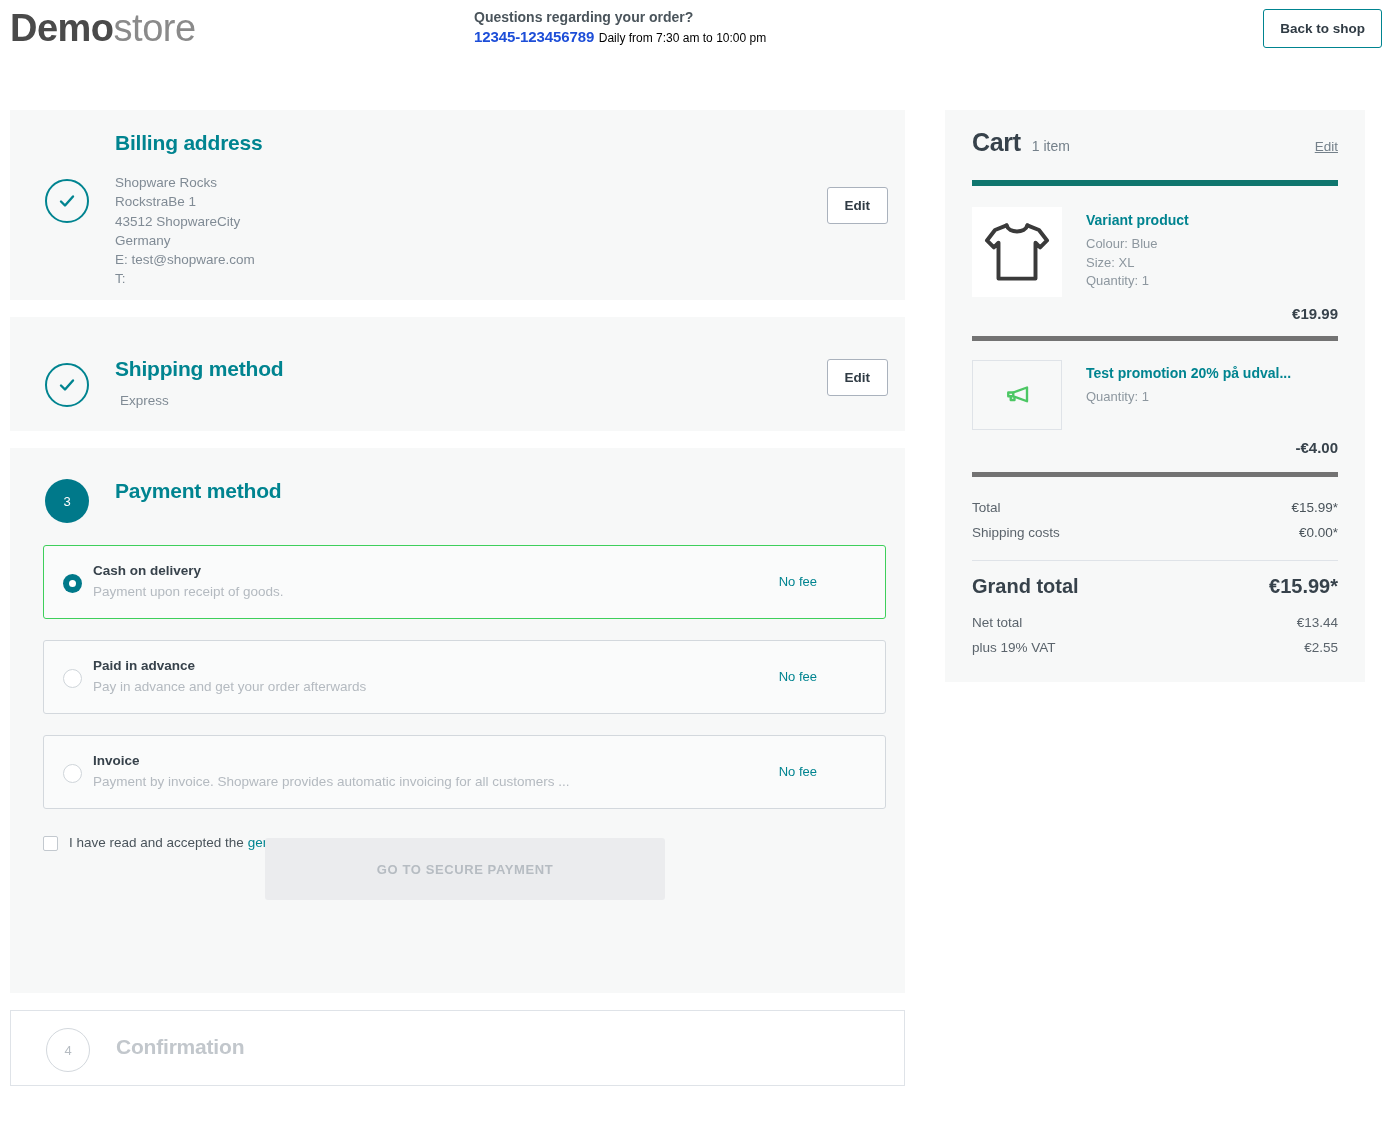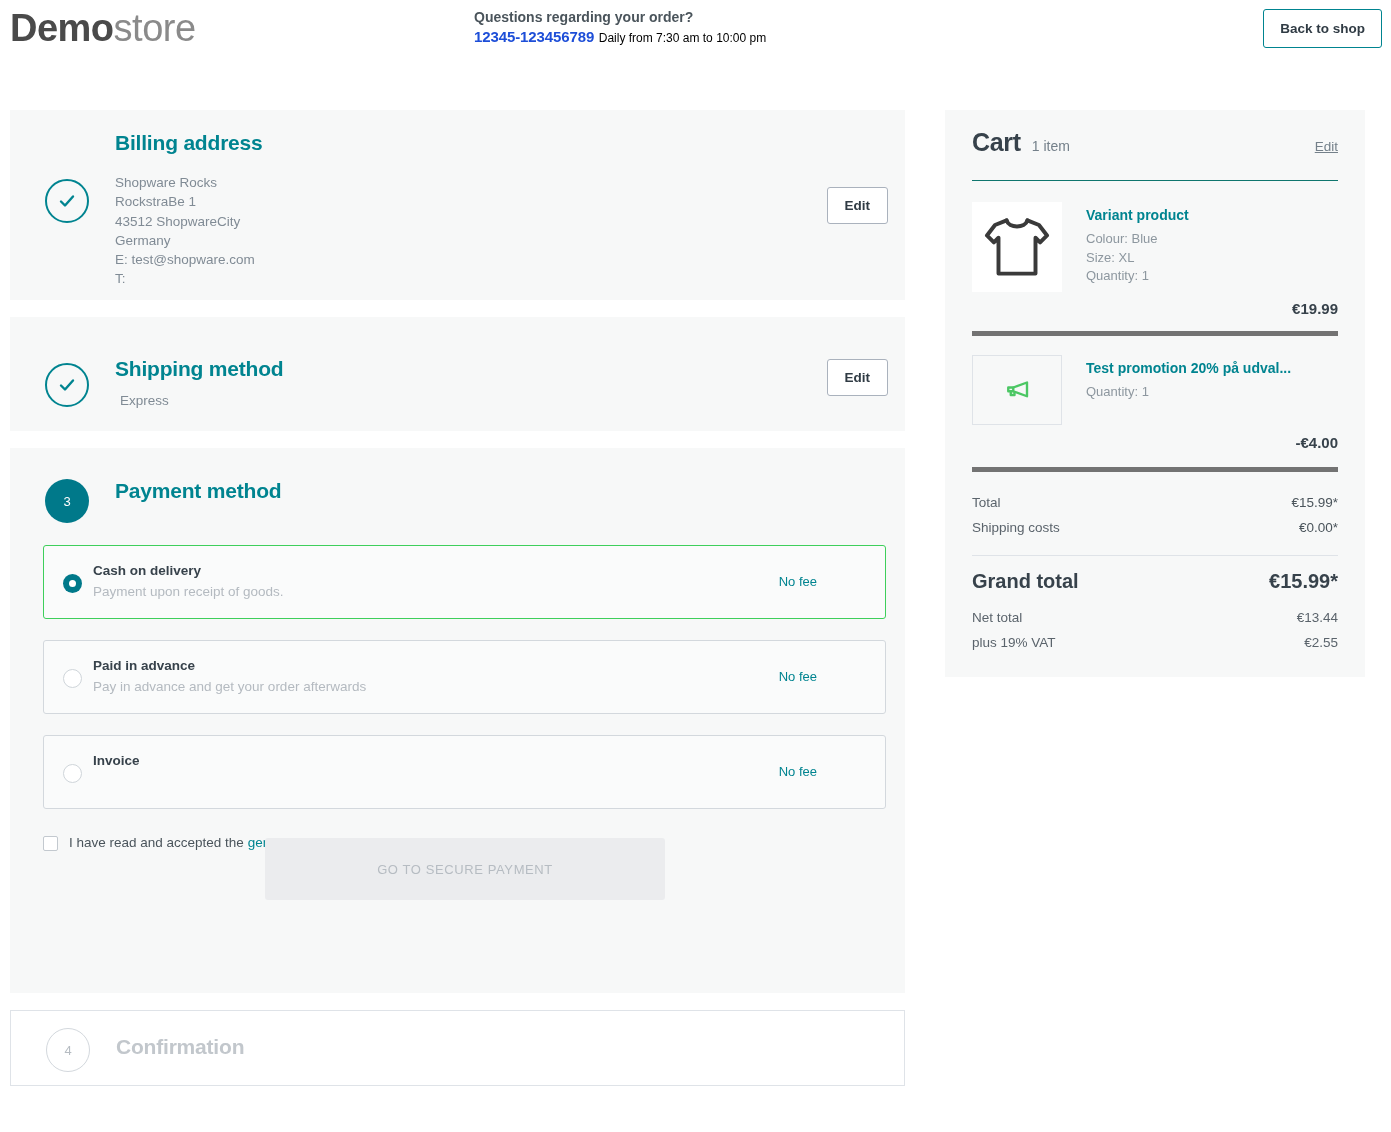--- a/index.html
+++ b/index.html
@@ -158,41 +158,41 @@
   }
   .tos-text {
     margin-left: 11px; font-size: 13.5px; color: #4a545b; line-height: 18px;
   }
   .tos-link { color: #008490; text-decoration: none; cursor: pointer; }
 
   .secure-btn {
     position: absolute; left: 255px; top: 900px;
     width: 400px; height: 62px;
     background: #ebecee; border: none; border-radius: 3px;
-    color: #b6bcc2; font-size: 13px; font-weight: 400;
+    color: #b6bcc2; font-size: 13px; font-weight: 700;
     letter-spacing: 0.6px;
     cursor: default;
     display: flex; align-items: center; justify-content: center;
   }
 
   
   .panel-confirm { height: 76px; }
   .panel-confirm .panel-indicator { top: 17px; }
   .panel-confirm .panel-title { position: absolute; left: 105px; top: 21px; }
 
   
   .cart {
     background: #f7f8f8;
     padding: 18px 27px 22px 27px;
     width: 420px;
   }
   .cart-head {
     display: flex; align-items: baseline;
     padding-bottom: 19px;
-    border-bottom: 1px solid #0f766e;
+    border-bottom: 6px solid #0f766e;
     text-align: center;
   }
   .cart-title {
     font-size: 25px; font-weight: 700; color: #37424b; letter-spacing: -0.3px;
     line-height: 29px;
   }
   .cart-count {
     margin-left: 11px; font-size: 14px; color: #74808a; line-height: 29px;
   }
   .cart-edit {
@@ -314,20 +314,21 @@
         <div class="pay-option">
           <span class="radio"></span>
           <span class="pay-name">Paid in advance</span>
           <span class="pay-desc">Pay in advance and get your order afterwards</span>
           <span class="pay-fee">No fee</span>
         </div>
 
         <div class="pay-option">
           <span class="radio"></span>
           <span class="pay-name">Invoice</span>
+          <span class="pay-desc">Payment by invoice. Shopware provides automatic invoicing for all customers ...</span>
           <span class="pay-fee">No fee</span>
         </div>
 
       </div>
 
       <div class="tos-row">
         <span class="tos-box"></span>
         <span class="tos-text"><span>I have read and accepted the </span><span class="tos-link">general terms and conditions</span><span>.</span></span>
       </div>
 

